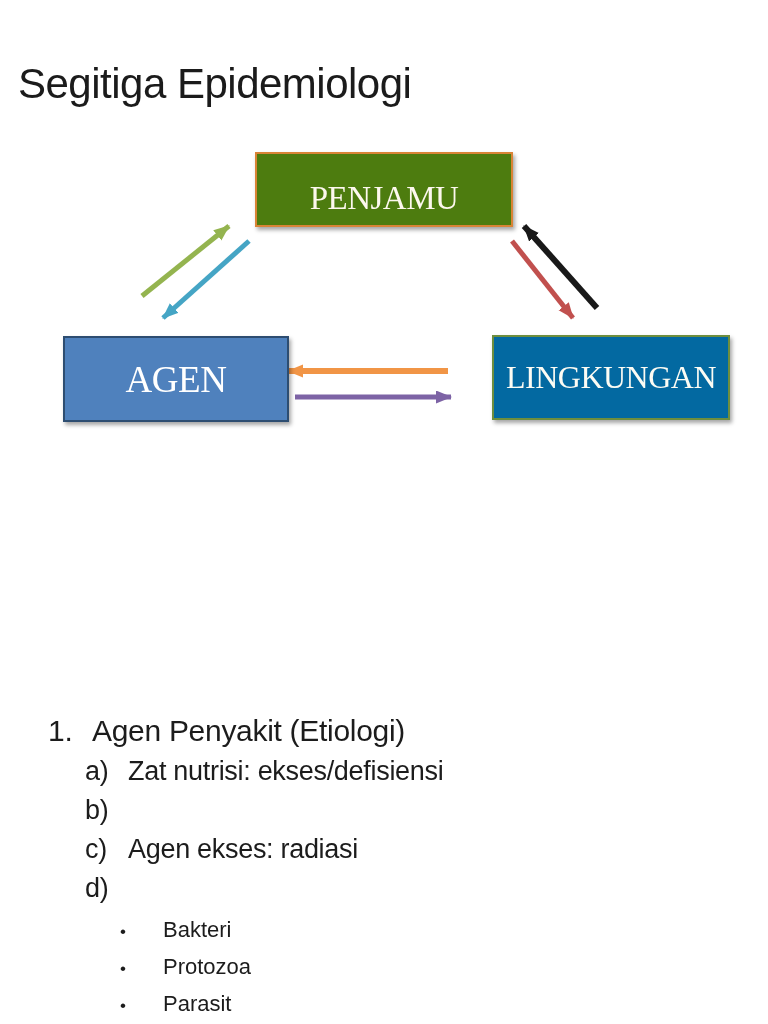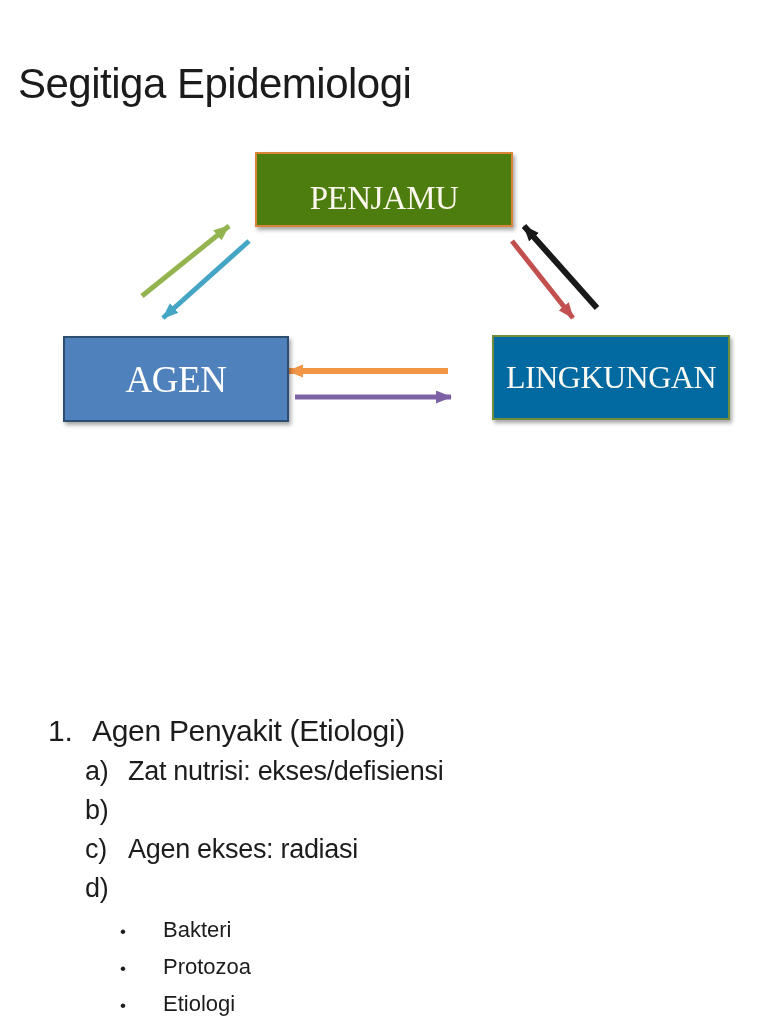--- a/index.html
+++ b/index.html
@@ -104,21 +104,21 @@
       <div class="row">
         <span class="mk">•</span>
         <span>Bakteri</span>
       </div>
       <div class="row">
         <span class="mk">•</span>
         <span>Protozoa</span>
       </div>
       <div class="row">
         <span class="mk">•</span>
-        <span>Etiologi</span>
+        <span>Parasit</span>
       </div>
       <div class="row clip">
         <span class="mk">•</span>
         <span>Jamur</span>
       </div>
     </div>
   </div>
 
 </div>
 

